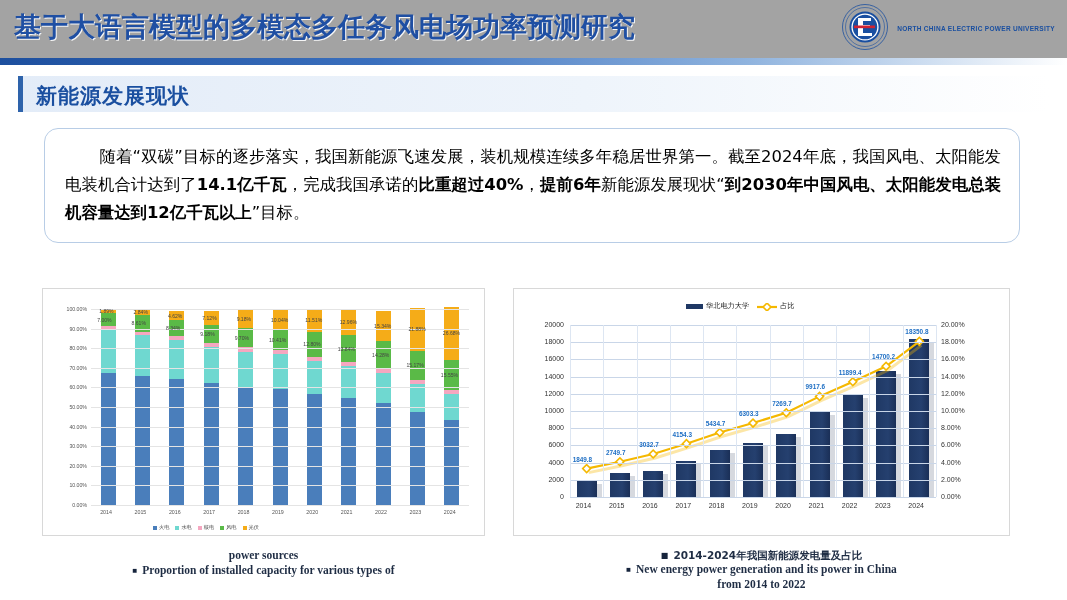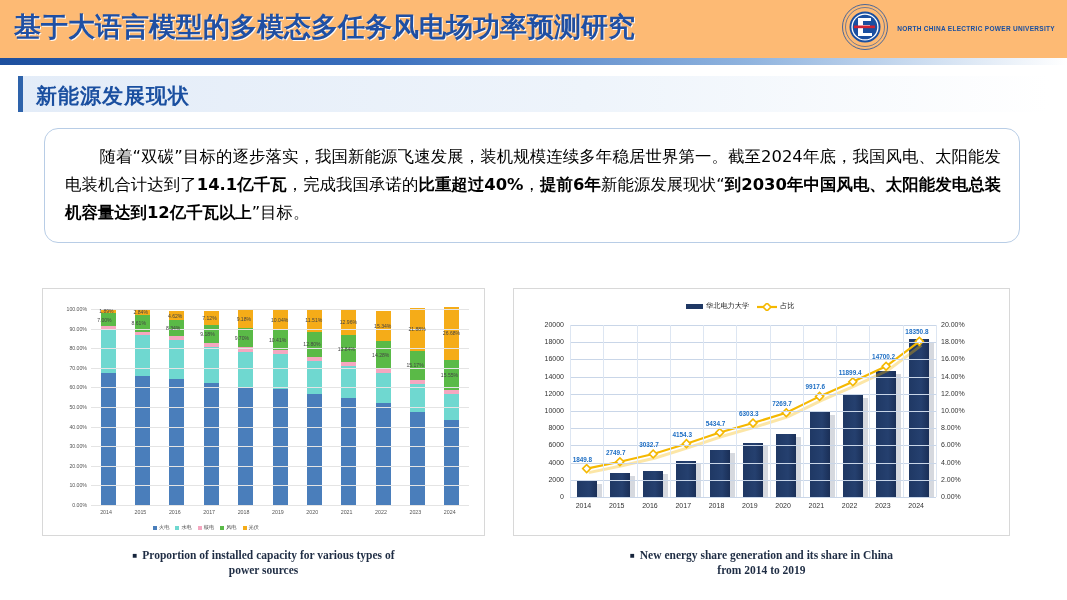--- a/index.html
+++ b/index.html
@@ -6,21 +6,21 @@
   html, body {
     width: 1067px; height: 600px;
     font-family: "Liberation Sans", "DejaVu Sans", sans-serif;
     background: #ffffff; overflow: hidden;
   }
   .slide { position: relative; width: 1067px; height: 600px; background: #fff; }
 
   
   .header {
     position: absolute; left: 0; top: 0; width: 1067px; height: 58px;
-    background: #fdba74;
+    background: #a3a3a3;
   }
   .header-title {
     position: absolute; left: 14px; top: 9px;
     font-size: 27px; font-weight: bold; color: #1f4fa3;
     letter-spacing: 0px; white-space: nowrap;
     text-shadow: 1px 1px 0 rgba(255,255,255,0.9);
   }
   .logo-wrap {
     position: absolute; right: 12px; top: 3px;
     display: flex; align-items: center; gap: 8px;
@@ -450,26 +450,29 @@
       <div class="rc-dlabel" style="left: 191.727px; top: 130.5px;">5434.7</div>
       <div class="rc-dlabel" style="left: 225px; top: 121.04px;">6303.3</div>
       <div class="rc-dlabel" style="left: 258.273px; top: 110.72px;">7269.7</div>
       <div class="rc-dlabel" style="left: 291.545px; top: 94.38px;">9917.6</div>
       <div class="rc-dlabel" style="left: 324.818px; top: 79.76px;">11899.4</div>
       <div class="rc-dlabel" style="left: 358.091px; top: 64.28px;">14700.2</div>
       <div class="rc-dlabel" style="left: 391.364px; top: 39.34px;">18350.8</div>
     </div>
 
   <div class="caption" id="cap-left">
+    <div class="cap-en">power sources</div>
     <div class="cap-en">
       <span class="bullet">■</span><span>Proportion of installed capacity for various types of</span>
     </div>
-    <div class="cap-en">power sources</div>
   </div>
 
   <div class="caption" id="cap-right">
+    <div class="cap-cn">
+      <span class="bullet">■</span><span>2014-2024年我国新能源发电量及占比</span>
+    </div>
     <div class="cap-en">
-      <span class="bullet">■</span><span>New energy share generation and its share in China</span>
-    </div>
-    <div class="cap-en">from 2014 to 2019</div>
+      <span class="bullet">■</span><span>New energy power generation and its power in China</span>
+    </div>
+    <div class="cap-en">from 2014 to 2022</div>
   </div>
 
 </div>
 
 </body></html>

